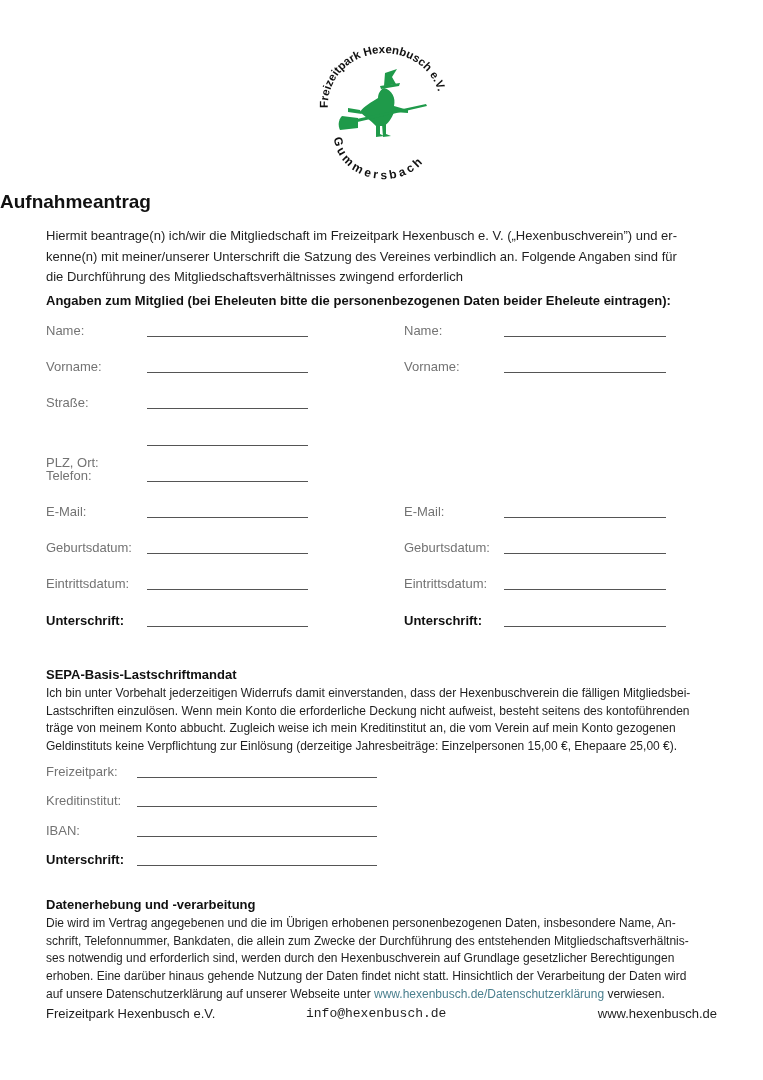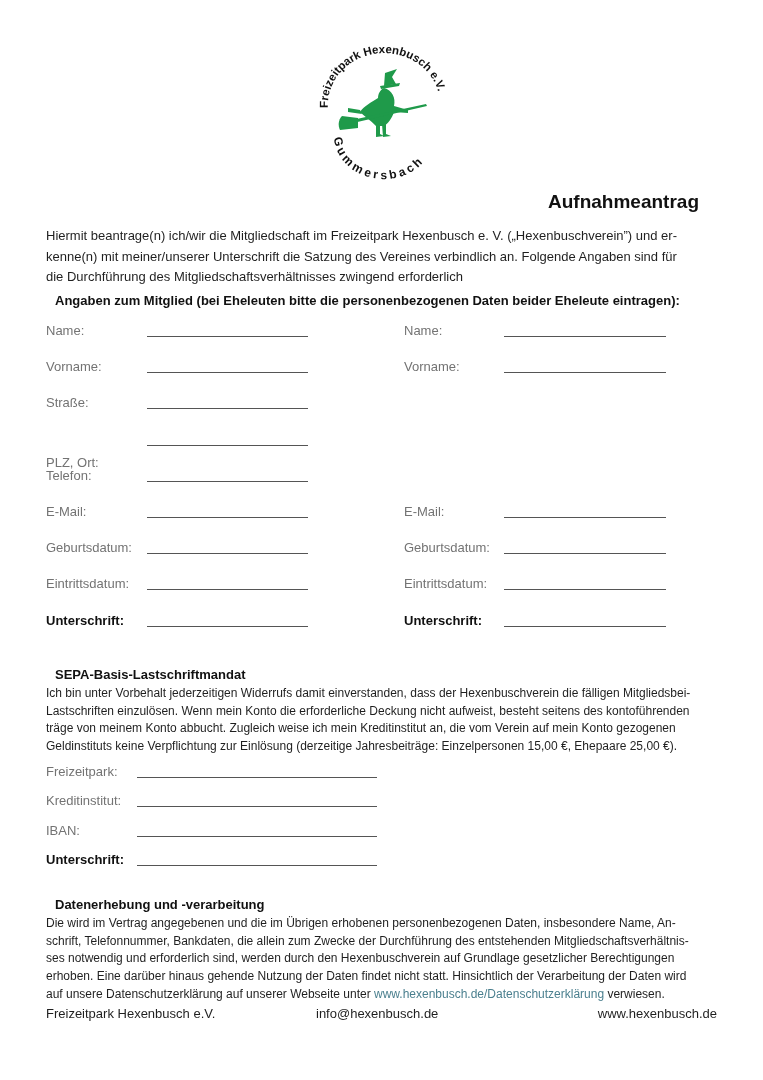--- a/index.html
+++ b/index.html
@@ -3,27 +3,27 @@
   <meta charset="utf-8">
   <style>
     html, body { margin: 0; padding: 0; background: #ffffff; }
     body {
       width: 763px; height: 1080px; position: relative; overflow: hidden;
       font-family: "Liberation Sans", sans-serif; color: #1a1a1a;
     }
     .abs { position: absolute; }
     #logo { left: 300px; top: 40px; width: 160px; height: 140px; }
     .title {
-      left: 0; width: 699px; top: 191px; text-align: right;
+      left: 0; width: 699px; top: 191px; text-align: left;
       font-size: 19px; font-weight: bold; color: #111;
     }
     .para {
       left: 46px; width: 676px; font-size: 13px; line-height: 20.5px; color: #1f1f1f;
     }
-    .heading { left: 55px; font-size: 13px; font-weight: bold; color: #111; }
+    .heading { left: 46px; font-size: 13px; font-weight: bold; color: #111; }
     .lbl { font-size: 13px; color: #737373; }
     .lbl.bold { font-weight: bold; color: #111; }
     .line { height: 0; border-top: 1px solid #555; }
     .link { color: #4a7f8e; }
     .footer { top: 1006px; font-size: 13px; color: #1f1f1f; }
   </style>
 </head>
 <body>
 
 <div id="logo" class="abs">
@@ -124,14 +124,14 @@
 <div class="abs heading" style="top:897px;">Datenerhebung und -verarbeitung</div>
 <div class="abs para" style="top:915px; font-size:12px; line-height:17.7px;">
   <div>Die wird im Vertrag angegebenen und die im Übrigen erhobenen personenbezogenen Daten, insbesondere Name, An-</div>
   <div>schrift, Telefonnummer, Bankdaten, die allein zum Zwecke der Durchführung des entstehenden Mitgliedschaftsverhältnis-</div>
   <div>ses notwendig und erforderlich sind, werden durch den Hexenbuschverein auf Grundlage gesetzlicher Berechtigungen</div>
   <div>erhoben. Eine darüber hinaus gehende Nutzung der Daten findet nicht statt. Hinsichtlich der Verarbeitung der Daten wird</div>
   <div><span>auf unsere Datenschutzerklärung auf unserer Webseite unter </span><span class="link">www.hexenbusch.de/Datenschutzerklärung</span><span> verwiesen.</span></div>
 </div>
 
 <div class="abs footer" style="left:46px;">Freizeitpark Hexenbusch e.V.</div>
-<div class="abs footer link" style="left:316px;">info@hexenbusch.de</div>
+<div class="abs footer link" style="left:306px;font-family:Liberation Mono, monospace;">info@hexenbusch.de</div>
 <div class="abs footer link" style="right:46px;">www.hexenbusch.de</div>
 
 </body></html>

